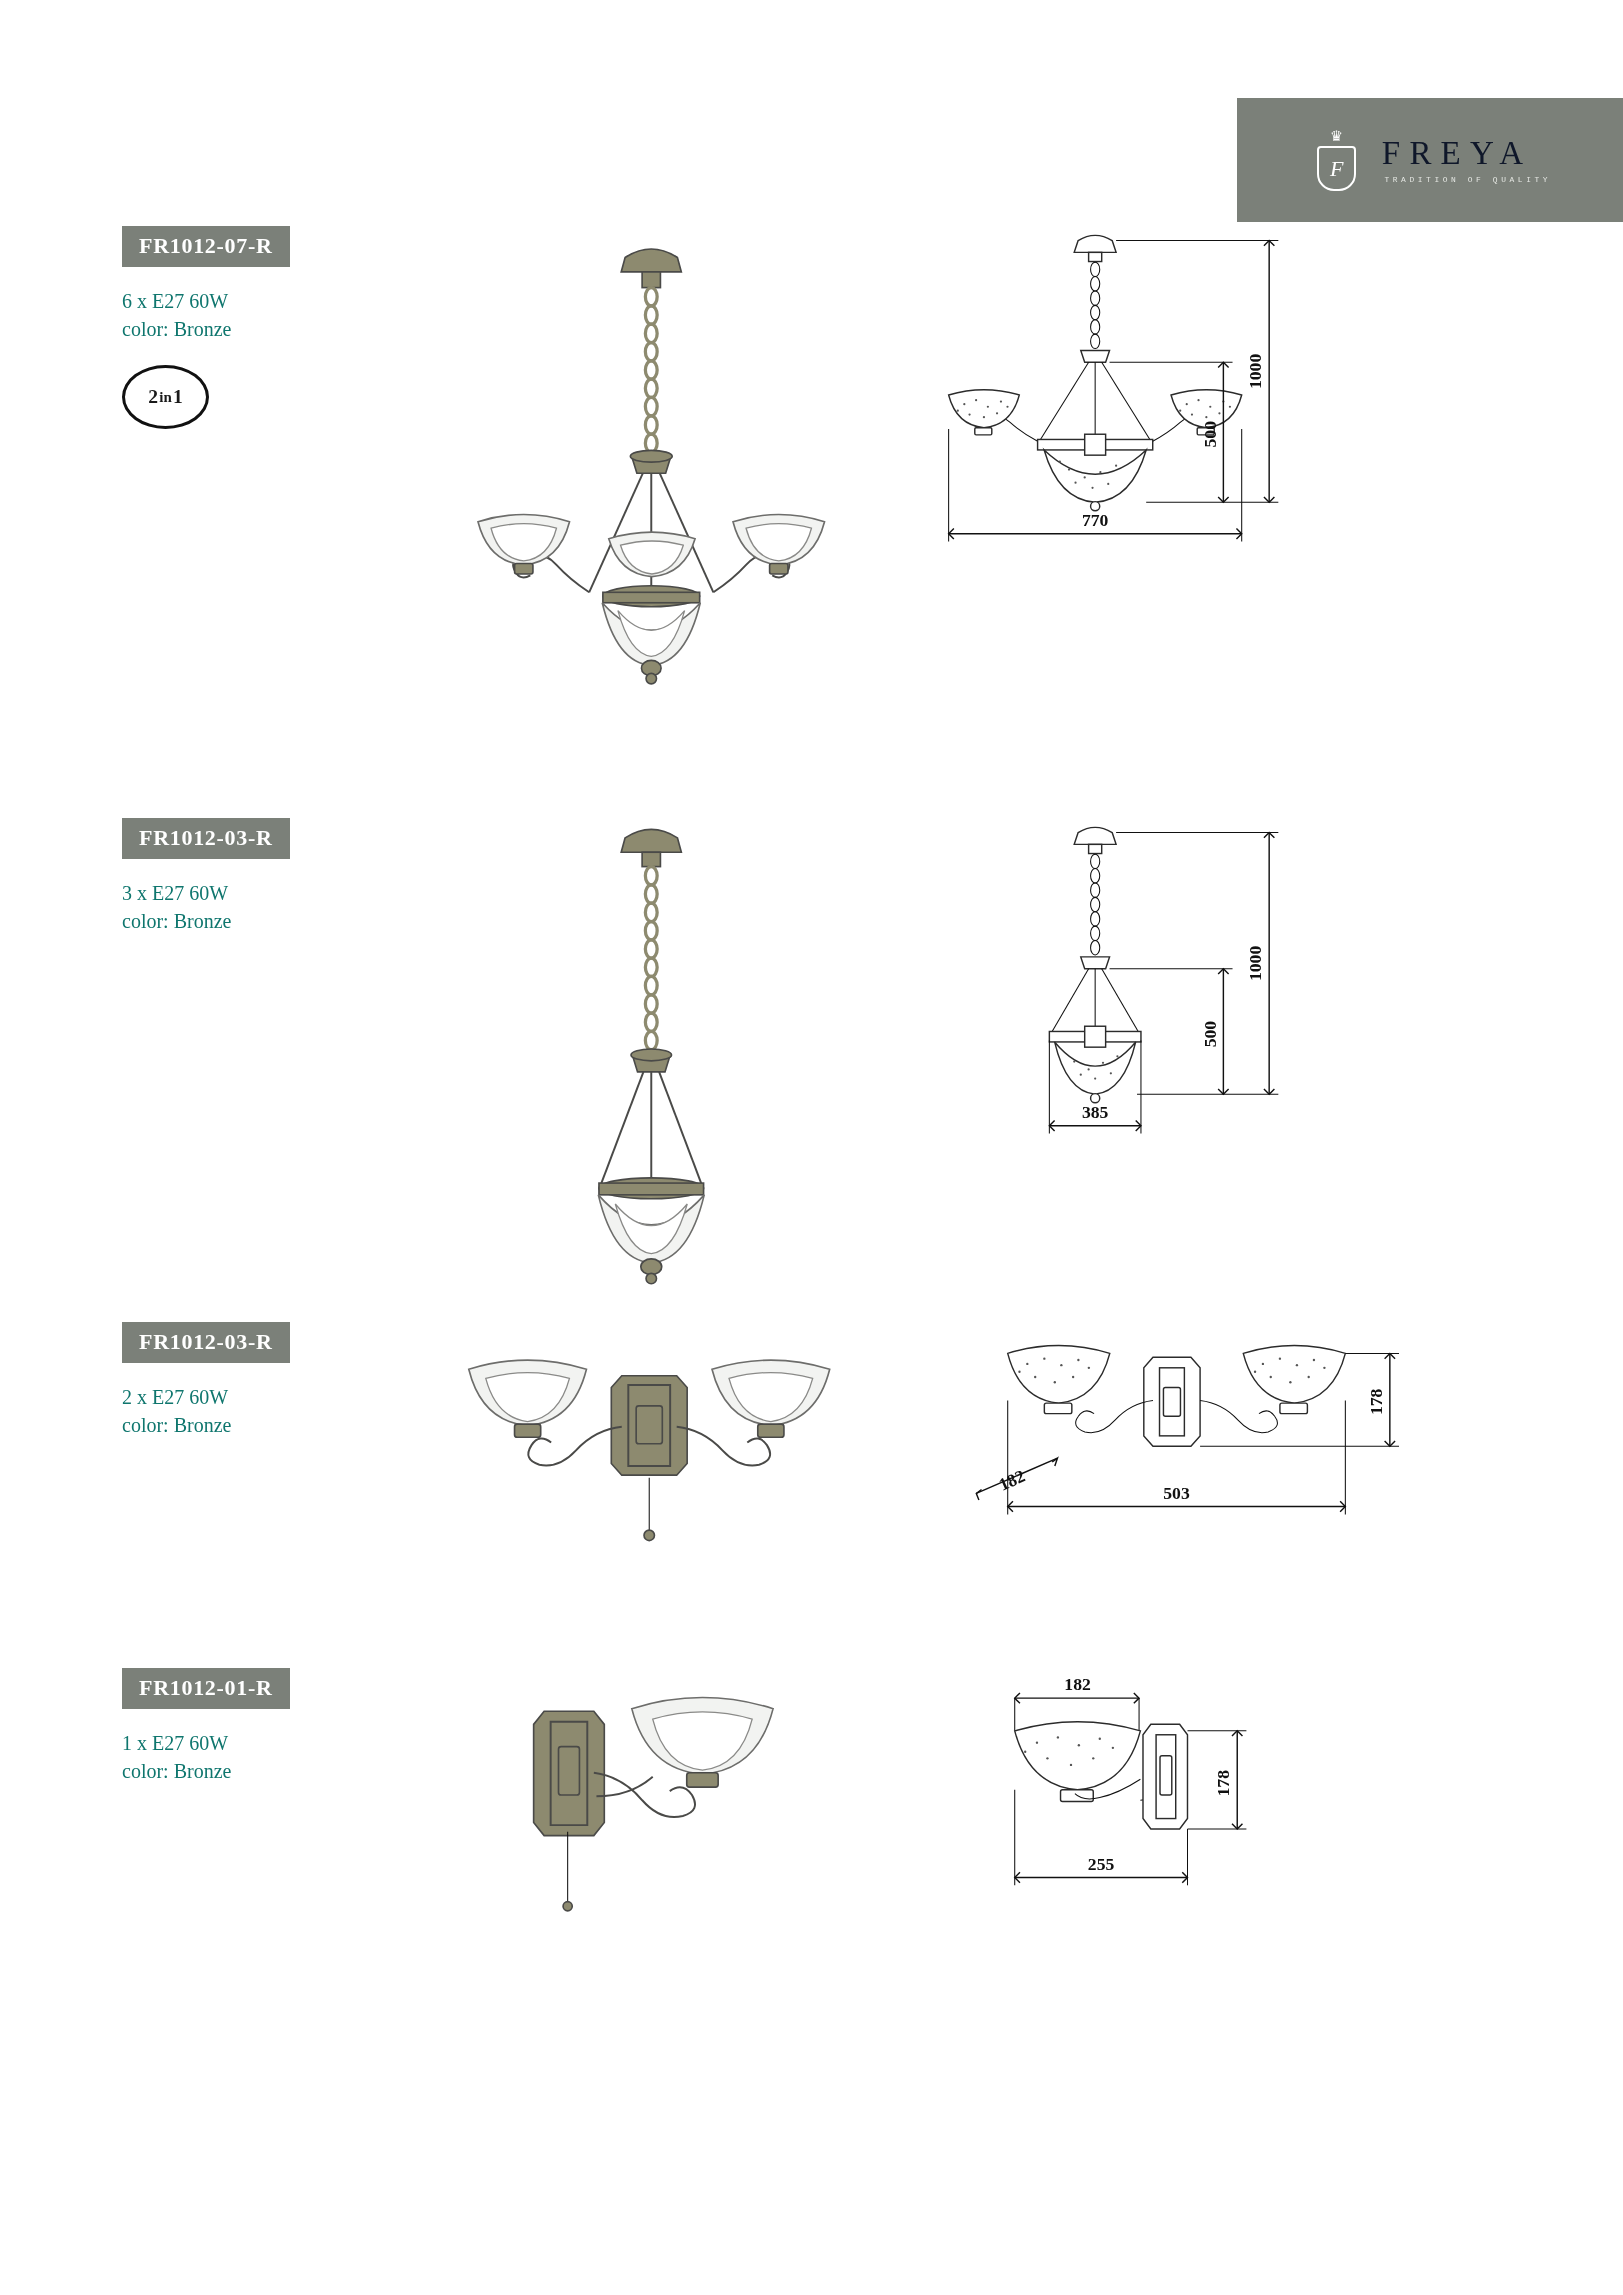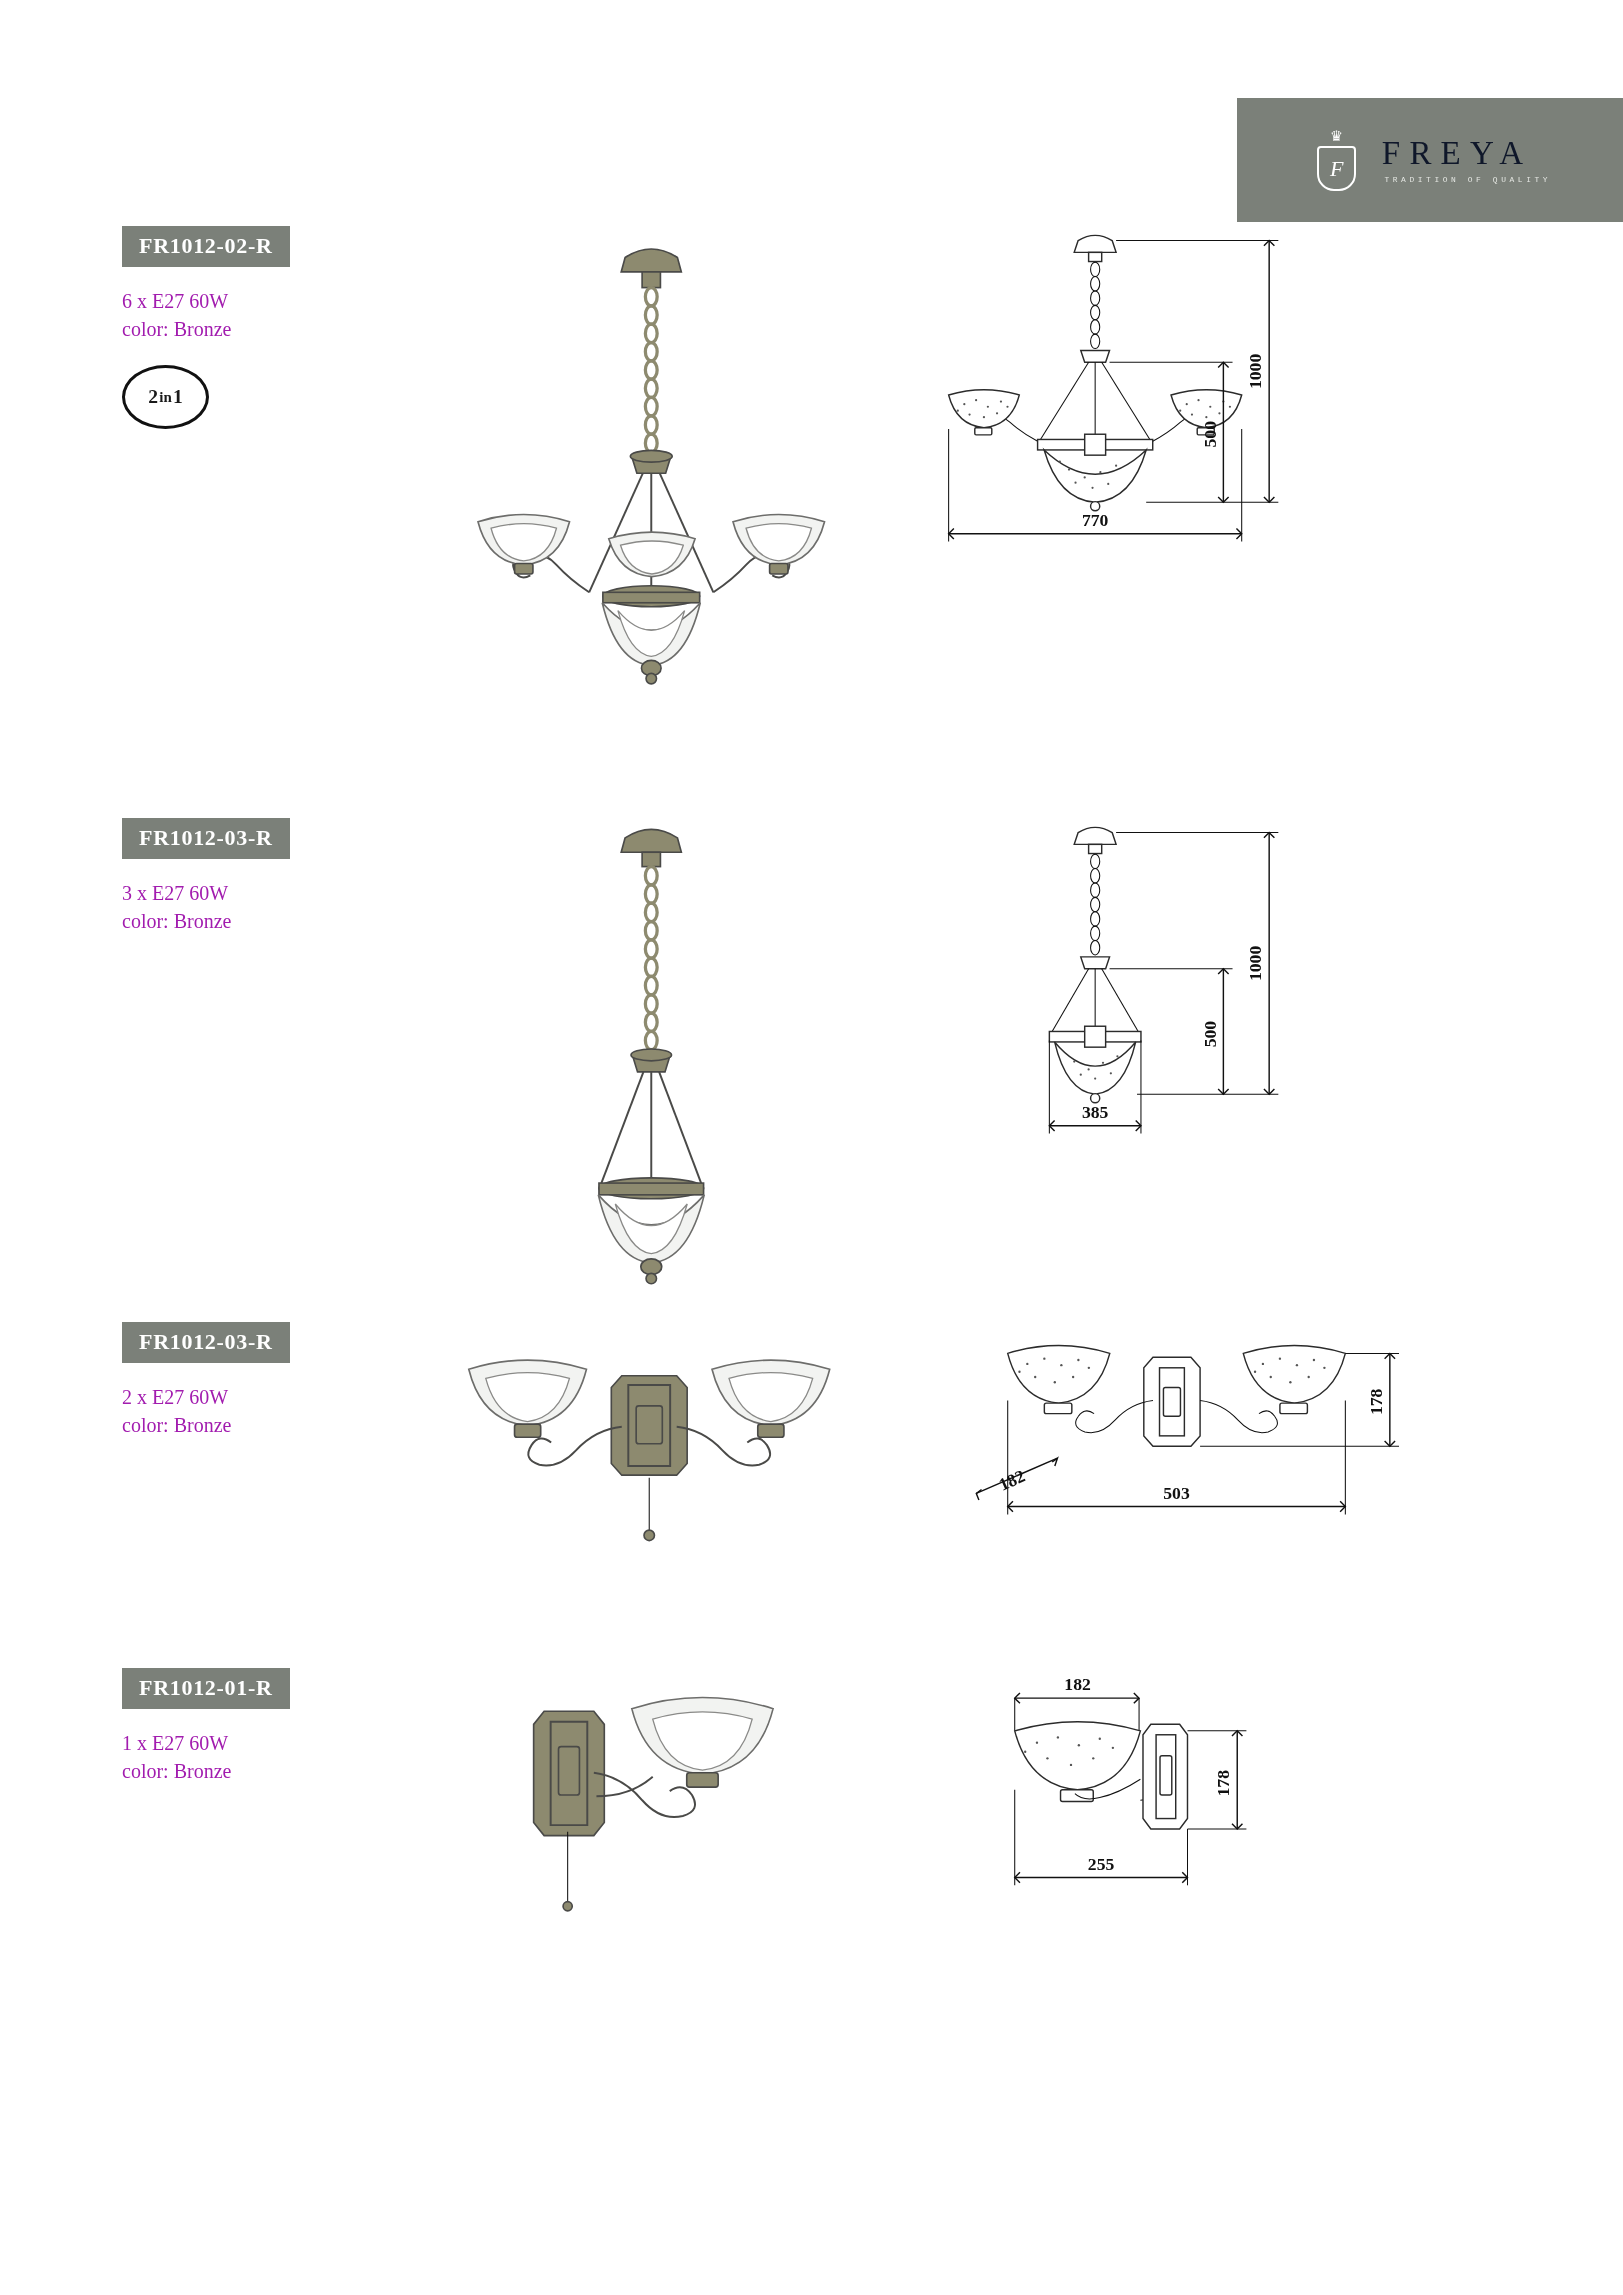--- a/index.html
+++ b/index.html
@@ -102,21 +102,21 @@
     font-weight: bold;
     letter-spacing: 0.7px;
     padding: 7.2px 17px 7.9px 17px;
     font-family: "Liberation Serif", serif;
     white-space: nowrap;
   }
   .spec {
     margin-top: 19.6px;
     font-size: 20px;
     line-height: 1.42;
-    color: #a21caf;
+    color: #0f766e;
     font-family: "Liberation Serif", serif;
   }
   .badge-2in1 {
     margin-top: 22px;
     width: 81px;
     height: 58px;
     border: 3.3px solid #111111;
     border-radius: 50%;
     display: flex;
     align-items: center;
@@ -178,21 +178,21 @@
   </div>
   <div class="brand-text">
     <div class="brand-name">FREYA</div>
     <div class="brand-tagline">TRADITION OF QUALITY</div>
   </div>
 </div>
 
 <div class="product" style="top:226px;height:556px;">
 
   <div class="info-col">
-    <div class="code-badge">FR1012-02-R</div>
+    <div class="code-badge">FR1012-07-R</div>
     <div class="spec">
       <div>6 x E27 60W</div>
       <div>color: Bronze</div>
     </div>
     <div class="badge-2in1">
       <span>2</span>
         <span class="small">in</span>
         <span>1</span>
     </div>
   </div>

